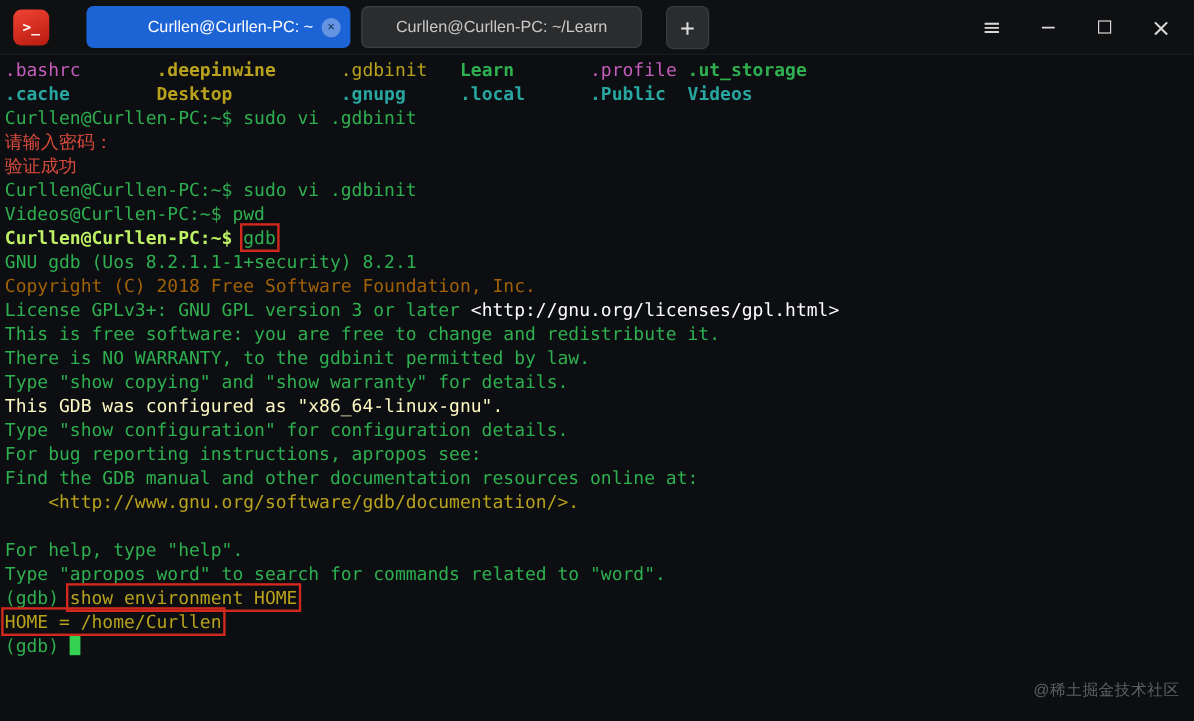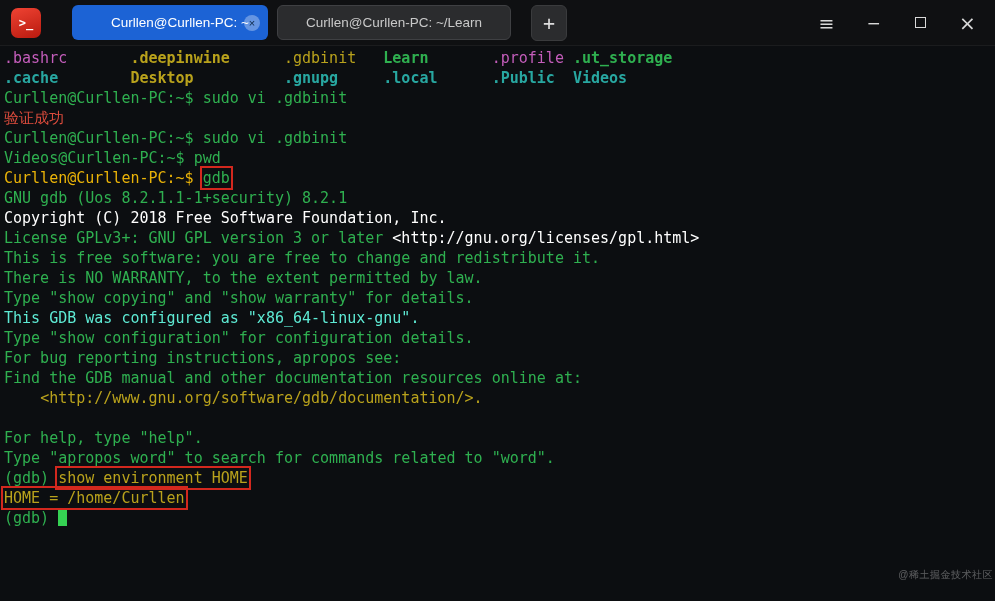--- a/index.html
+++ b/index.html
@@ -10,43 +10,43 @@
   
   .titlebar { flex:0 0 46px; height:46px; background:#0f1012; display:flex; align-items:center;
               border-bottom:1px solid #1b1c1e; }
   .app-icon { width:30px; height:30px; margin-left:11px; border-radius:7px; flex:0 0 30px;
               background:linear-gradient(160deg,#ef4333,#b81a0f); color:#fff; font-weight:bold;
               font-size:12px; display:flex; align-items:center; justify-content:center;
               font-family:"DejaVu Sans Mono", monospace; }
   .tabs { display:flex; margin-left:31px; gap:9px; align-items:center; }
   .tab { height:35px; border-radius:6px; display:flex; align-items:center; justify-content:center;
          font-family:"Liberation Sans", sans-serif; font-size:13.5px; position:relative; }
-  .tab.active { width:196px; background:#1c63d5; color:#ffffff;padding-left:20px; }
+  .tab.active { width:220px; background:#1c63d5; color:#ffffff;padding-left:20px; }
   .tab.inactive { width:234px; background:#2b2c2e; border:1px solid #3f4043; color:#c9c9c9; }
   .tab-close { position:absolute; right:8px; width:16px; height:16px; border-radius:50%;
                background:rgba(255,255,255,.32); color:#0e2a4a; font-size:11px; line-height:16px;
                display:flex; align-items:center; justify-content:center; cursor:pointer; }
   .new-tab { width:36px; height:36px; margin-left:20px; border-radius:6px; background:#2b2c2e;
              border:1px solid #3a3b3d; color:#dddddd; font-size:20px; display:flex;
              align-items:center; justify-content:center; }
   .win-controls { margin-left:auto; display:flex; align-items:center; padding-right:4px; }
   .ctrl { width:47px; height:46px; display:flex; align-items:center; justify-content:center;
           color:#d8d8d8; font-size:17px; font-family:"DejaVu Sans", sans-serif; }
   .ctrl.menu { font-size:19px; }
   .ctrl.close { font-size:20px; }
   .max-box { width:11px; height:11px; border:1.5px solid #d8d8d8; display:inline-block; }
 
   
   .terminal { flex:1; position:relative; background:#0c0e11; padding:2px 0 0 4px;
               font-size:15px; line-height:20px; cursor:text; }
   .tline { height:20px; white-space:pre; }
   .redbox { outline:2px solid #d3281e; outline-offset:1px; }
   .cursor { display:inline-block; width:9px; height:16px; background:#35d153; vertical-align:-3px; }
-  .watermark { position:absolute; right:2px; bottom:16px; color:rgba(255,255,255,.33);
-               font-family:"Liberation Sans", sans-serif; font-size:10px; letter-spacing:.5px;text-align:center; }
+  .watermark { position:absolute; right:12px; bottom:16px; color:rgba(255,255,255,.33);
+               font-family:"Liberation Sans", sans-serif; font-size:13px; letter-spacing:.5px;text-align:center; }
 </style>
 </head>
 <body>
 
 <div class="window">
 
   <div class="titlebar">
     <div class="app-icon">&gt;_</div>
 
     <div class="tabs">
@@ -69,31 +69,32 @@
       </div>
       <div class="ctrl close">×</div>
     </div>
   </div>
 
   <div class="terminal" style="background: rgb(12, 14, 17);">
     <div id="term-lines">
         <div class="tline"><span style="color: rgb(196, 93, 187);">.bashrc</span><span style="color: rgb(47, 176, 80);">       </span><span style="color: rgb(185, 162, 28); font-weight: bold;">.deepinwine</span><span style="color: rgb(47, 176, 80);">      </span><span style="color: rgb(185, 162, 28);">.gdbinit</span><span style="color: rgb(47, 176, 80);">   </span><span style="color: rgb(47, 176, 80); font-weight: bold;">Learn</span><span style="color: rgb(47, 176, 80);">       </span><span style="color: rgb(196, 93, 187);">.profile</span><span style="color: rgb(47, 176, 80);"> </span><span style="color: rgb(47, 176, 80); font-weight: bold;">.ut_storage</span></div>
         <div class="tline"><span style="color: rgb(40, 167, 161); font-weight: bold;">.cache</span><span style="color: rgb(47, 176, 80);">        </span><span style="color: rgb(185, 162, 28); font-weight: bold;">Desktop</span><span style="color: rgb(47, 176, 80);">          </span><span style="color: rgb(40, 167, 161); font-weight: bold;">.gnupg</span><span style="color: rgb(47, 176, 80);">     </span><span style="color: rgb(40, 167, 161); font-weight: bold;">.local</span><span style="color: rgb(47, 176, 80);">      </span><span style="color: rgb(40, 167, 161); font-weight: bold;">.Public</span><span style="color: rgb(47, 176, 80);">  </span><span style="color: rgb(40, 167, 161); font-weight: bold;">Videos</span></div>
         <div class="tline"><span style="color: rgb(47, 176, 80);">Curllen@Curllen-PC:~$ sudo vi .gdbinit</span></div>
+        <div class="tline"><span style="color: rgb(218, 75, 60);">请输入密码：</span></div>
         <div class="tline"><span style="color: rgb(218, 75, 60);">验证成功</span></div>
         <div class="tline"><span style="color: rgb(47, 176, 80);">Curllen@Curllen-PC:~$ sudo vi .gdbinit</span></div>
         <div class="tline"><span style="color: rgb(47, 176, 80);">Videos@Curllen-PC:~$ pwd</span></div>
-        <div class="tline"><span style="color: #eab308;">Curllen@Curllen-PC:~$ </span><span class="redbox" style="color: rgb(47, 176, 80); outline-color: rgb(211, 40, 30);">gdb</span></div>
+        <div class="tline"><span style="color: #bef264; font-weight: bold;">Curllen@Curllen-PC:~$ </span><span class="redbox" style="color: rgb(47, 176, 80); outline-color: rgb(211, 40, 30);">gdb</span></div>
         <div class="tline"><span style="color: rgb(47, 176, 80);">GNU gdb (Uos 8.2.1.1-1+security) 8.2.1</span></div>
-        <div class="tline"><span style="color: #ffffff;">Copyright (C) 2018 Free Software Foundation, Inc.</span></div>
+        <div class="tline"><span style="color: #a16207;">Copyright (C) 2018 Free Software Foundation, Inc.</span></div>
         <div class="tline"><span style="color: rgb(47, 176, 80);">License GPLv3+: GNU GPL version 3 or later </span><span style="color: #ffffff;">&lt;http://gnu.org/licenses/gpl.html&gt;</span></div>
         <div class="tline"><span style="color: rgb(47, 176, 80); margin-top: 35px;">This is free software: you are free to change and redistribute it.</span></div>
-        <div class="tline"><span style="color: rgb(47, 176, 80);">There is NO WARRANTY, to the extent permitted by law.</span></div>
+        <div class="tline"><span style="color: rgb(47, 176, 80);">There is NO WARRANTY, to the gdbinit permitted by law.</span></div>
         <div class="tline"><span style="color: rgb(47, 176, 80);">Type "show copying" and "show warranty" for details.</span></div>
-        <div class="tline"><span style="color: #5eead4; margin-top: 32px;">This GDB was configured as "x86_64-linux-gnu".</span></div>
+        <div class="tline"><span style="color: #fef9c3; margin-top: 32px;">This GDB was configured as "x86_64-linux-gnu".</span></div>
         <div class="tline"><span style="color: rgb(47, 176, 80);">Type "show configuration" for configuration details.</span></div>
         <div class="tline"><span style="color: rgb(47, 176, 80);">For bug reporting instructions, apropos see:</span></div>
         <div class="tline"><span style="color: rgb(47, 176, 80);">Find the GDB manual and other documentation resources online at:</span></div>
         <div class="tline"><span style="color: rgb(47, 176, 80);">    </span><span style="color: rgb(185, 162, 28);">&lt;http://www.gnu.org/software/gdb/documentation/&gt;.</span></div>
         <div class="tline"><span style="color: rgb(47, 176, 80);"></span></div>
         <div class="tline"><span style="color: rgb(47, 176, 80);">For help, type "help".</span></div>
         <div class="tline"><span style="color: rgb(47, 176, 80);">Type "apropos word" to search for commands related to "word".</span></div>
         <div class="tline"><span style="color: rgb(47, 176, 80);">(gdb) </span><span class="redbox" style="color: rgb(185, 162, 28); outline-color: rgb(211, 40, 30);">show environment HOME</span></div>
         <div class="tline"><span class="redbox" style="color: rgb(185, 162, 28); outline-color: rgb(211, 40, 30);">HOME = /home/Curllen</span></div>
         <div class="tline"><span style="color: rgb(47, 176, 80);">(gdb) </span><span class="cursor" style="background: rgb(53, 209, 83);"></span></div>

